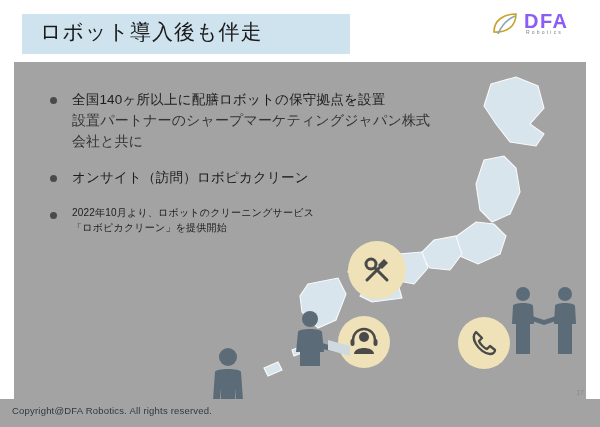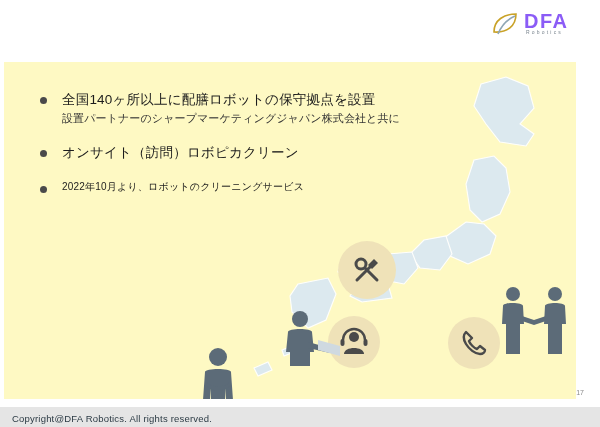--- a/index.html
+++ b/index.html
@@ -69,25 +69,25 @@
     position: absolute;
     left: 36px;
     top: 21px;
     font-size: 5px;
     color: #7a858f;
     letter-spacing: 2.2px;
   }
   
   .body-panel {
     position: absolute;
-    left: 4px;
+    left: 14px;
     top: 62px;
     width: 572px;
     height: 337px;
-    background: #fef9c3;
+    background: #a3a3a3;
     overflow: hidden;
   }
   
   .map {
     position: absolute;
     right: 8px;
     top: 10px;
     width: 330px;
     height: 325px;
     opacity: 0.95;
@@ -114,21 +114,21 @@
     height: 7px;
     border-radius: 50%;
     background: #4a4a4a;
   }
   .bullet .line1 {
     font-size: 13.5px;
     line-height: 1.5;
     letter-spacing: 0.2px;
   }
   .bullet .sub {
-    font-size: 11px;
+    font-size: 14px;
     line-height: 1.5;
     color: #333333;
     letter-spacing: 0.1px;
   }
   .bullet .line2 {
     font-size: 10px;
     line-height: 1.55;
     letter-spacing: 0.2px;
   }
   
@@ -148,22 +148,22 @@
   .person { position: absolute; }
   .p-standing { left: 188px; top: 282px; width: 52px; height: 92px; }
   .p-laptop { left: 274px; top: 246px; width: 66px; height: 60px; }
   .p-handshake { left: 494px; top: 222px; width: 72px; height: 72px; }
   
   .footer {
     position: absolute;
     left: 0;
     bottom: 0;
     width: 600px;
-    height: 20px;
-    background: #e5e5e5;
+    height: 28px;
+    background: #a3a3a3;
   }
   .copyright {
     position: absolute;
     left: 12px;
     top: 6px;
     font-size: 9.5px;
     color: #2b3a44;
     letter-spacing: 0.2px;
   }
   .page-num {
@@ -173,20 +173,21 @@
     font-size: 7px;
     color: #8a8a8a;
   }
 </style>
 </head>
 <body>
 
 <div class="slide">
 
   <div class="header">
+    <div class="title-box">ロボット導入後も伴走</div>
 
     <div class="logo">
       <div class="logo-mark">
         <svg width="30" height="30" viewBox="0 0 30 30">
           <path d="M4 22 C4 10, 14 4, 26 4 C26 16, 17 23, 4 22 Z" fill="none" stroke="#c9a227" stroke-width="1.6"></path>
           <path d="M8 24 C12 14, 18 9, 25 6" fill="none" stroke="#8fa6b5" stroke-width="1.6"></path>
         </svg>
       </div>
       <div class="logo-text">DFA</div>
       <div class="logo-sub">Robotics</div>
@@ -229,20 +230,21 @@
       </div>
 
       <div class="bullet">
         <span class="dot"></span>
         <div class="line1">オンサイト（訪問）ロボピカクリーン</div>
       </div>
 
       <div class="bullet">
         <span class="dot"></span>
         <div class="line2">2022年10月より、ロボットのクリーニングサービス</div>
+        <div class="line2">「ロボピカクリーン」を提供開始</div>
       </div>
 
     </div>
 
     <div class="icon-circle ic-tools">
       <svg width="34" height="34" viewBox="0 0 34 34">
         <g stroke="#4a4a4a" stroke-width="3" stroke-linecap="round" fill="none">
           <path d="M7 27 L21 13"></path>
           <path d="M24 6 L28 10 L22 16 L18 12 Z" fill="#4a4a4a" stroke="none"></path>
           <path d="M27 27 L15 15"></path>

